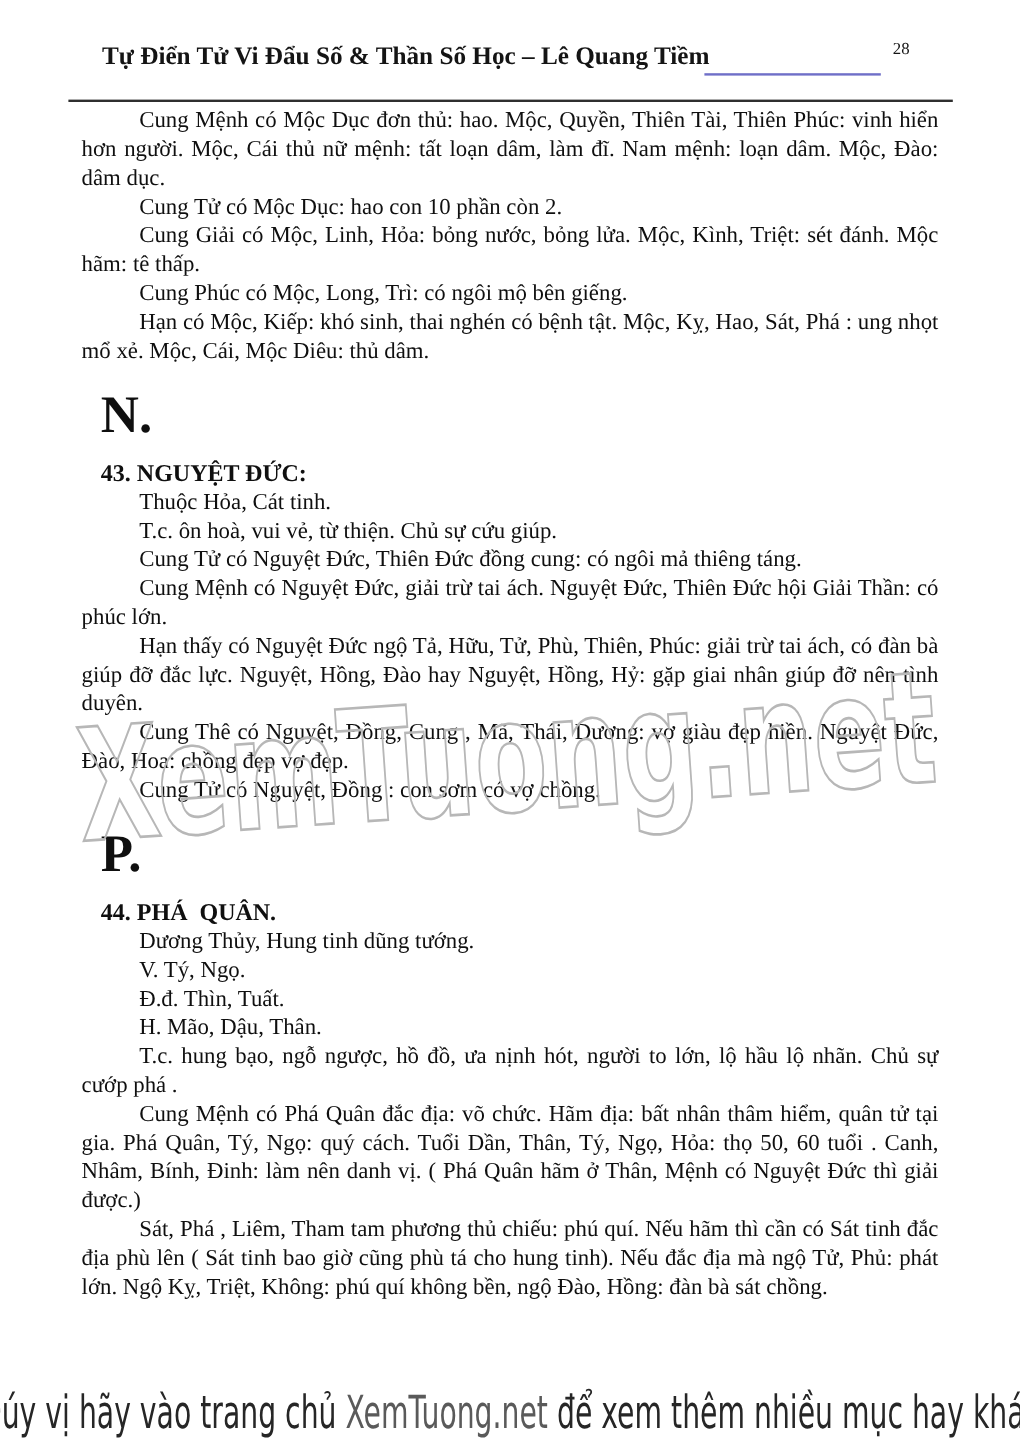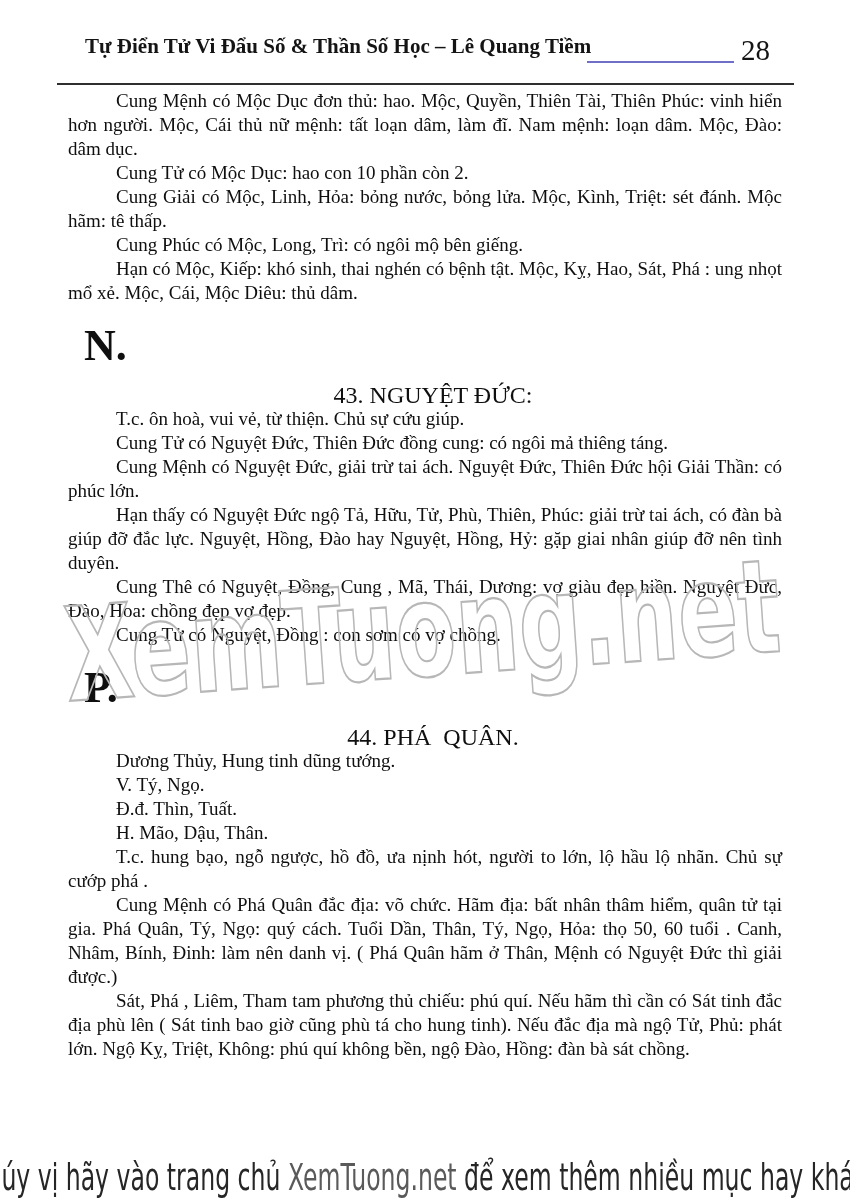--- a/index.html
+++ b/index.html
@@ -18,43 +18,43 @@
     position: absolute;
     top: 34px; left: 85px; right: 80px; height: 32px;
     font-size: 21px; font-weight: bold; color: #141414;
   }
   .doc-title { position: absolute; left: 0; top: 0; white-space: nowrap; }
   .header-underline {
     position: absolute; left: 502px; top: 27px;
     width: 147px; height: 2px; background: #6f6fc8;
   }
   .page-number {
-    position: absolute; right: 0; top: 0;
-    font-weight: normal; font-size: 29px; text-align: center;
+    position: absolute; right: 12px; top: 0;
+    font-weight: normal; font-size: 14px; text-align: center;
   }
   .header-rule {
     position: absolute; top: 83px; left: 57px;
     width: 737px; height: 2px; background: #2f2f2f;
   }
 
   
   .content {
     position: absolute; left: 68px; top: 89px; width: 714px;
     font-size: 19px; line-height: 24px;
     text-align: justify;
   }
   .content p { margin: 0; text-indent: 48px; }
   .letter-heading {
     margin: 16px 0 12px 0;
     font-size: 44px; line-height: 50px; font-weight: bold;
     text-indent: 16px; text-align: left;
   }
   .entry-heading {
-    margin: 0; font-size: 24px; line-height: 24px; font-weight: normal;
-    text-indent: 16px; text-align: center;
+    margin: 0; font-size: 20px; line-height: 24px; font-weight: bold;
+    text-indent: 16px; text-align: left;
   }
 
   
   .watermark {
     position: absolute; left: 58px; top: 538px;
     width: 730px; height: 180px;
     transform: rotate(-4deg);
     pointer-events: none;
   }
   .watermark svg text {
@@ -93,20 +93,21 @@
   <div class="content">
     <p>Cung Mệnh có Mộc Dục đơn thủ: hao. Mộc, Quyền, Thiên Tài, Thiên Phúc: vinh hiển hơn người. Mộc, Cái thủ nữ mệnh: tất loạn dâm, làm đĩ. Nam mệnh: loạn dâm. Mộc, Đào: dâm dục.</p>
     <p>Cung Tử có Mộc Dục: hao con 10 phần còn 2.</p>
     <p>Cung Giải có Mộc, Linh, Hỏa: bỏng nước, bỏng lửa. Mộc, Kình, Triệt: sét đánh. Mộc hãm: tê thấp.</p>
     <p>Cung Phúc có Mộc, Long, Trì: có ngôi mộ bên giếng.</p>
     <p>Hạn có Mộc, Kiếp: khó sinh, thai nghén có bệnh tật. Mộc, Kỵ, Hao, Sát, Phá : ung nhọt mổ xẻ. Mộc, Cái, Mộc Diêu: thủ dâm.</p>
 
     <div class="letter-heading">N.</div>
 
     <div class="entry-heading">43. NGUYỆT ĐỨC:</div>
+    <p>Thuộc Hỏa, Cát tinh.</p>
     <p>T.c. ôn hoà, vui vẻ, từ thiện. Chủ sự cứu giúp.</p>
     <p>Cung Tử có Nguyệt Đức, Thiên Đức đồng cung: có ngôi mả thiêng táng.</p>
     <p>Cung Mệnh có Nguyệt Đức, giải trừ tai ách. Nguyệt Đức, Thiên Đức hội Giải Thần: có phúc lớn.</p>
     <p>Hạn thấy có Nguyệt Đức ngộ Tả, Hữu, Tử, Phù, Thiên, Phúc: giải trừ tai ách, có đàn bà giúp đỡ đắc lực. Nguyệt, Hồng, Đào hay Nguyệt, Hồng, Hỷ: gặp giai nhân giúp đỡ nên tình duyên.</p>
     <p>Cung Thê có Nguyệt, Đồng, Cung , Mã, Thái, Dương: vợ giàu đẹp hiền. Nguyệt Đức, Đào, Hoa: chồng đẹp vợ đẹp.</p>
     <p>Cung Tử có Nguyệt, Đồng : con sơm có vợ chồng.</p>
 
     <div class="letter-heading">P.</div>
 
     <div class="entry-heading">44. PHÁ&nbsp; QUÂN.</div>

